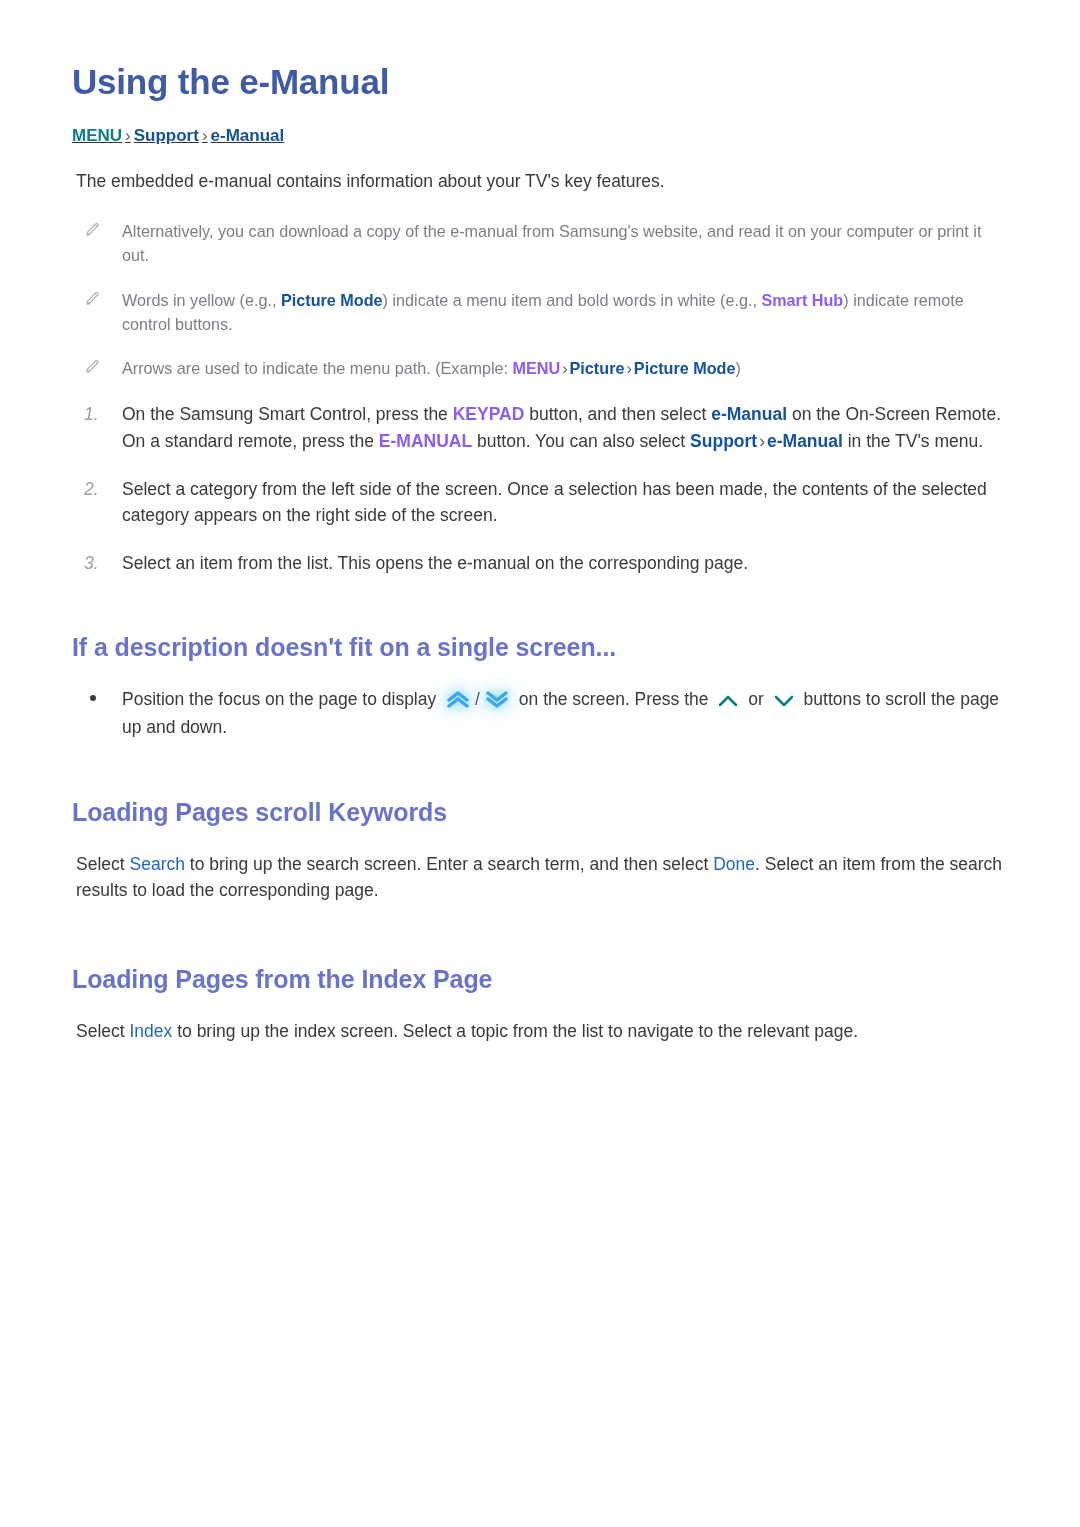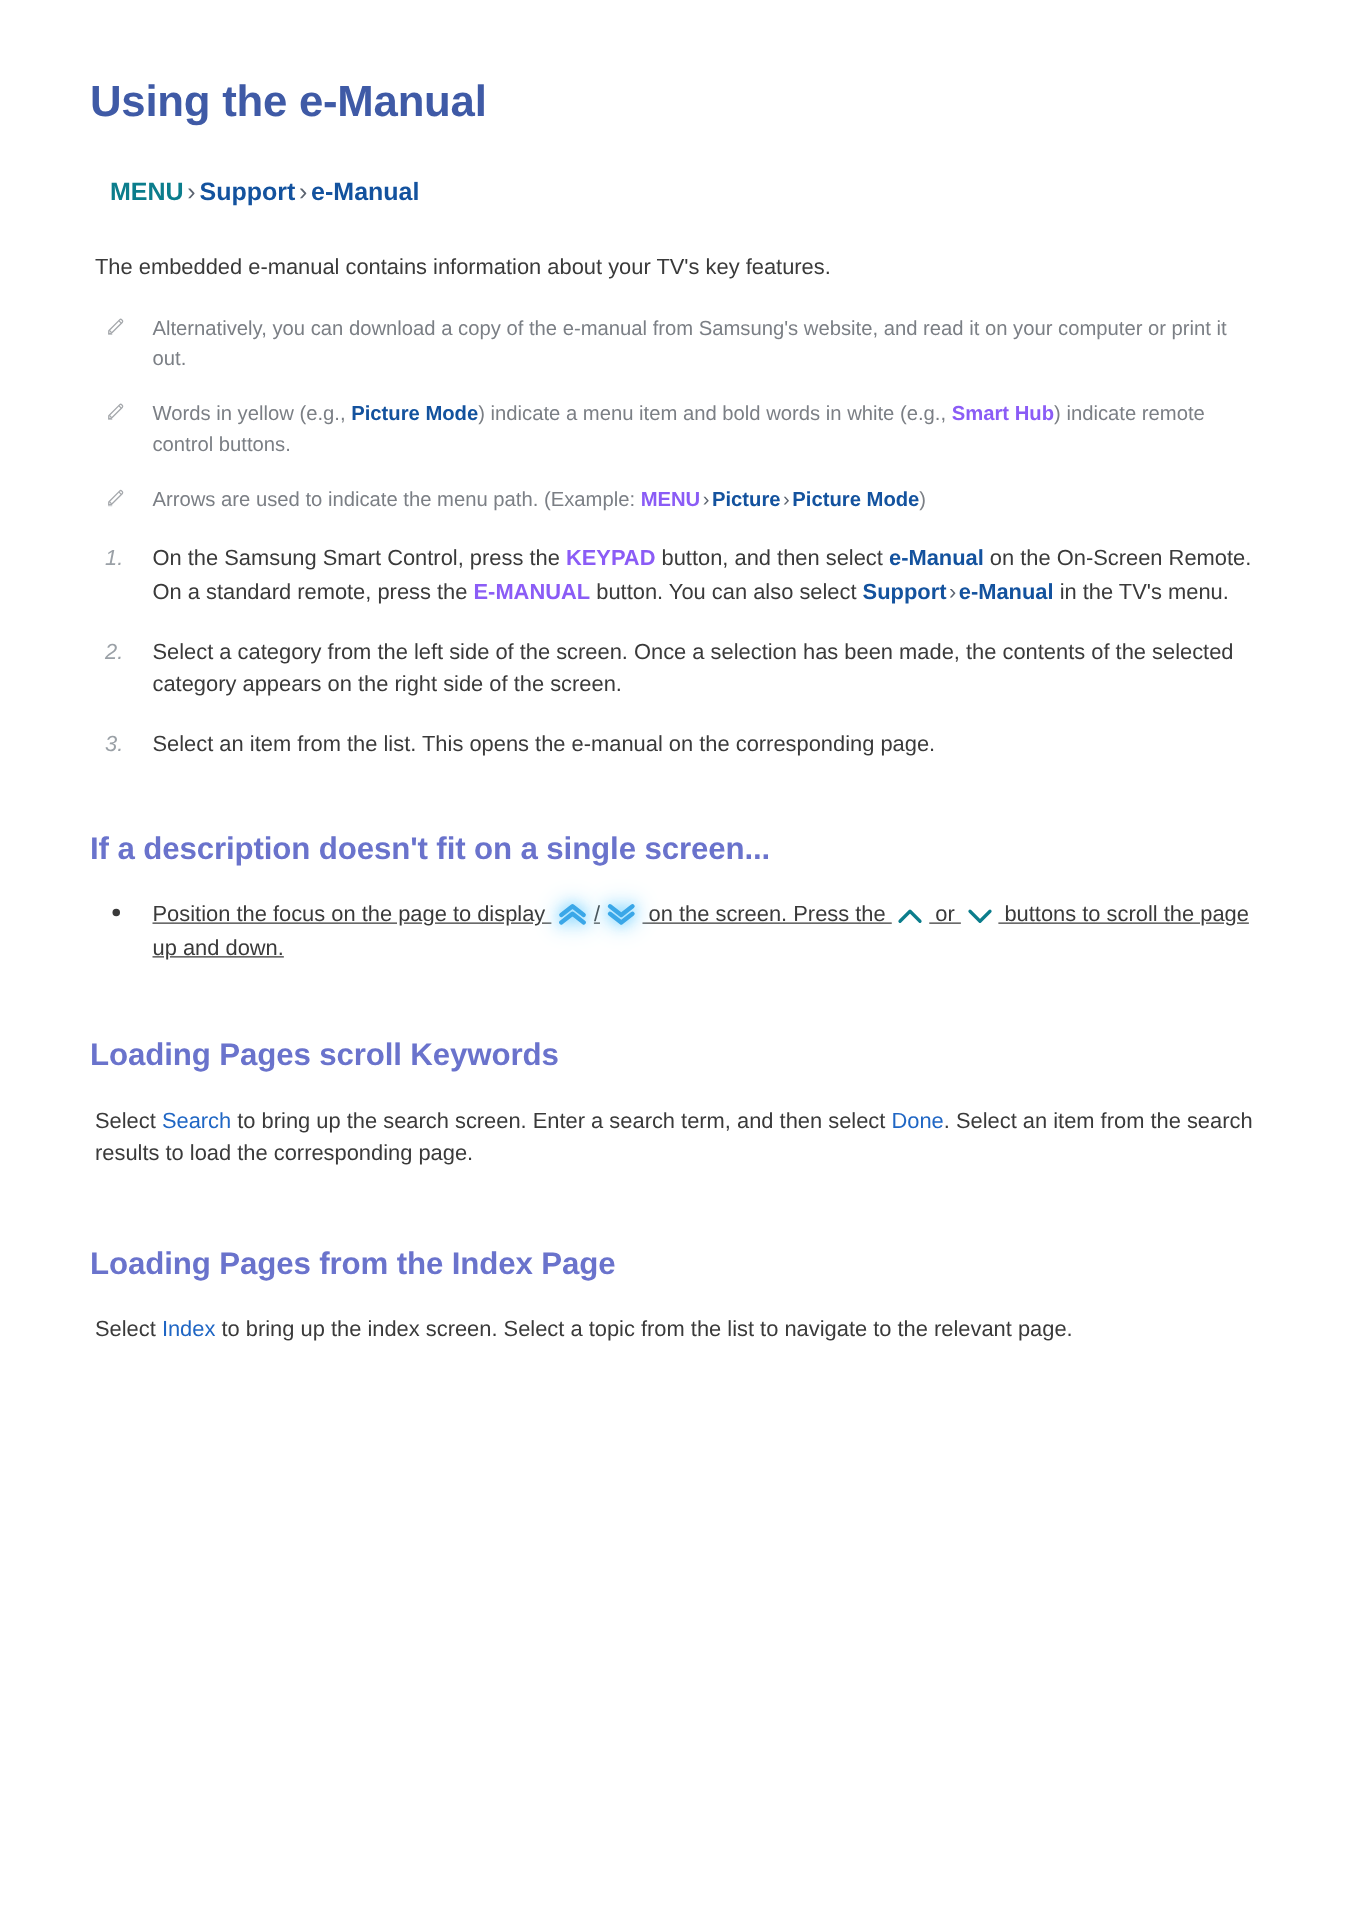--- a/index.html
+++ b/index.html
@@ -46,25 +46,26 @@
     padding-top: 56px;
     font-size: 25px;
     font-weight: bold;
     color: #6a73cc;
     letter-spacing: -0.1px;
     line-height: 1.2;
   }
 
   
   .menu-path {
-    margin: 16px;
+    margin: 0;
     padding-top: 23px;
-    font-size: 20px;
+    font-size: 17px;
     font-weight: bold;
     line-height: 1.3;
+    text-decoration: underline;
   }
   .teal { color: #0b7d8c; }
   .blue { color: #13529e; }
   .sep {
     color: #5c6470;
     font-weight: normal;
     padding: 0 3px;
   }
 
   
@@ -118,21 +119,20 @@
 
   
   .blist { margin: 0; padding: 0; }
   .bitem {
     position: relative;
     padding-left: 50px;
     padding-top: 24px;
     font-size: 17.5px;
     line-height: 1.55;
     color: #3a3a3a;
-    text-decoration: underline;
   }
   .bitem .dot {
     position: absolute;
     left: 18px;
     top: 33px;
     width: 6px;
     height: 6px;
     border-radius: 50%;
     background: #3a3a3a;
   }

